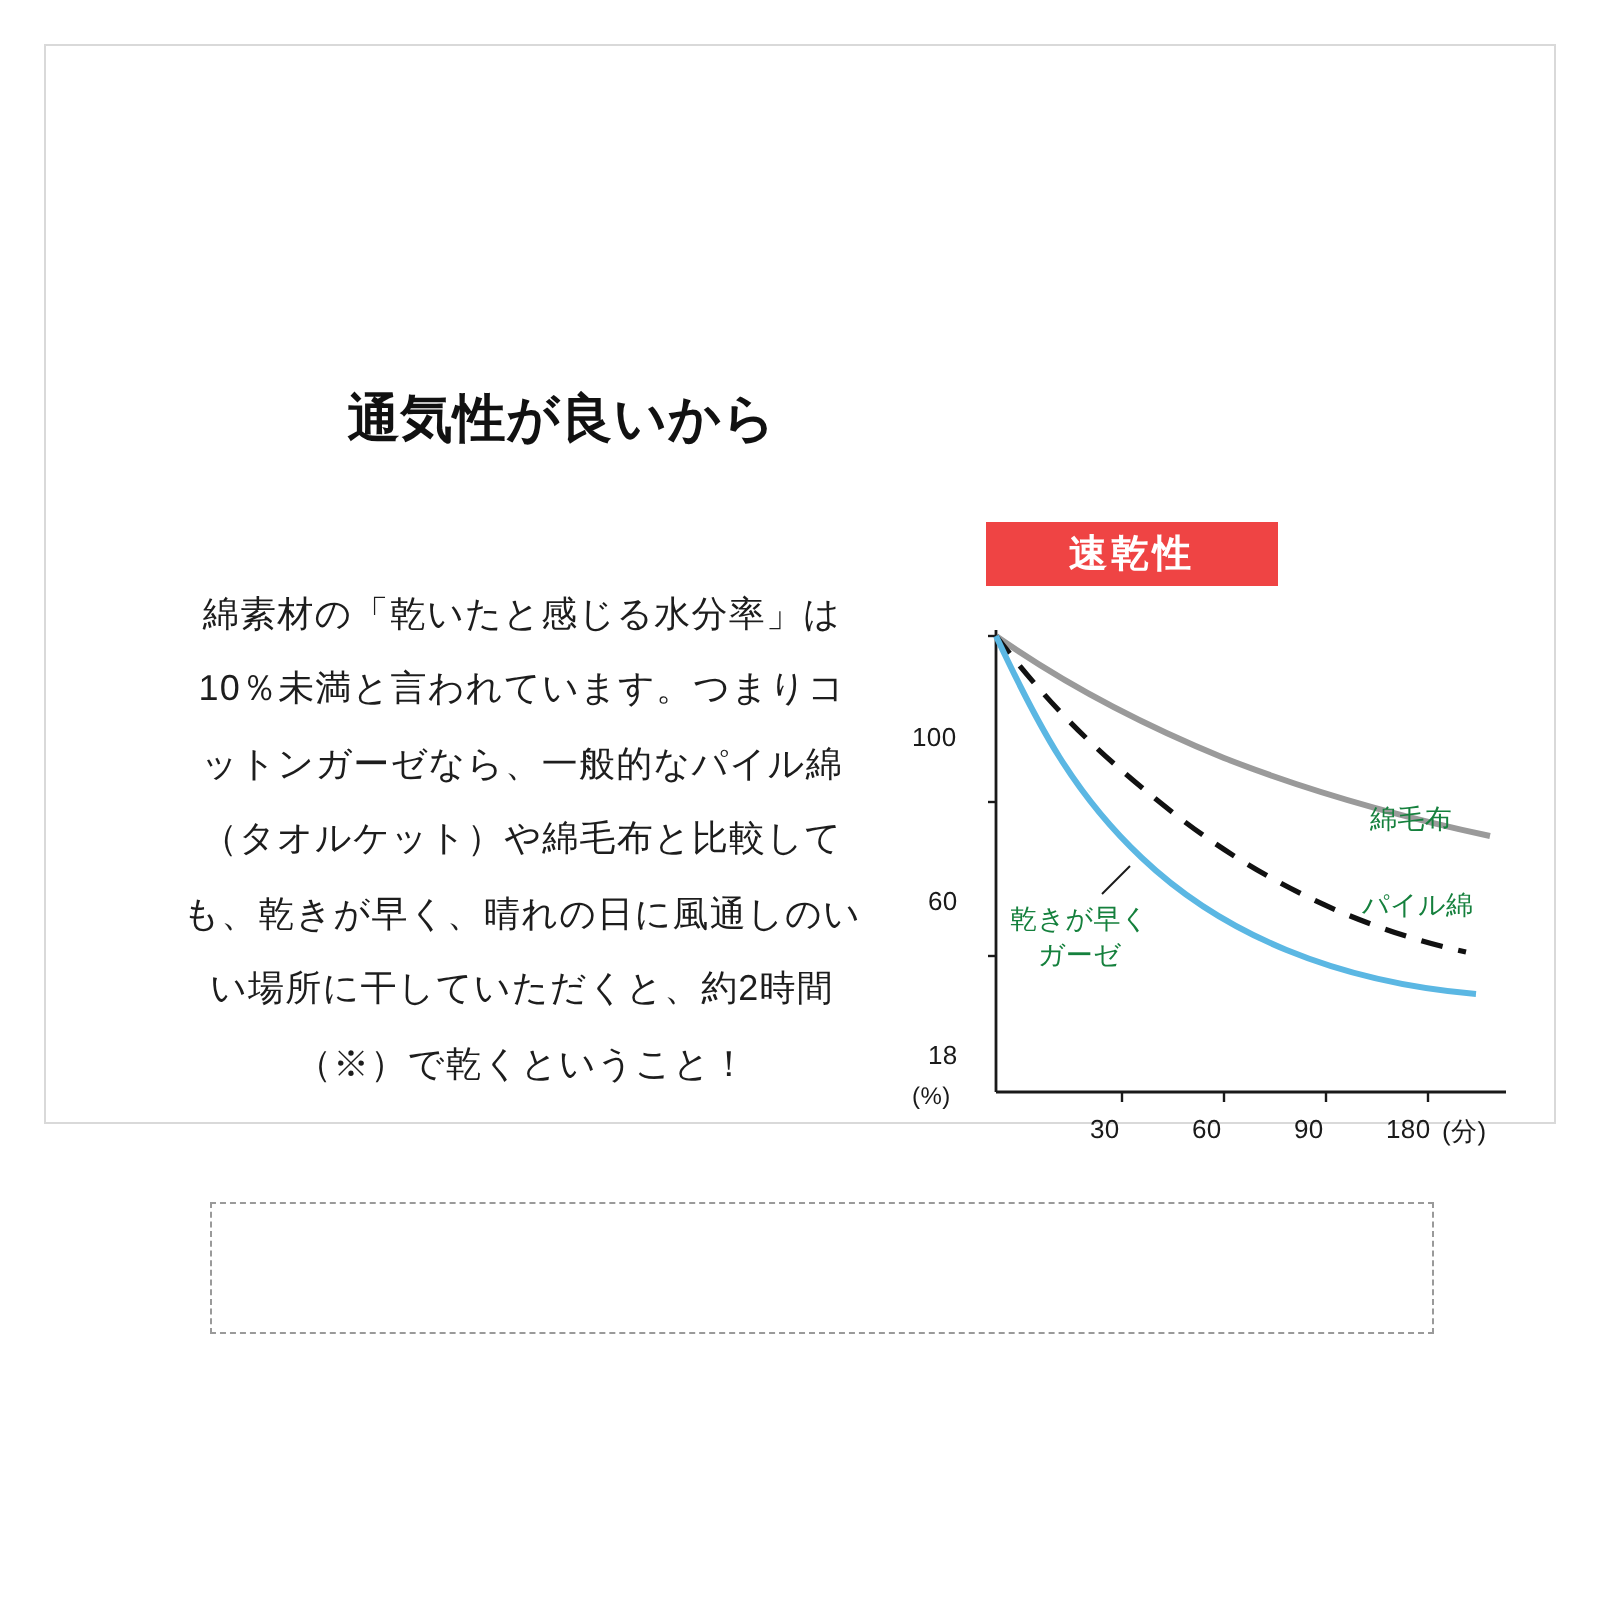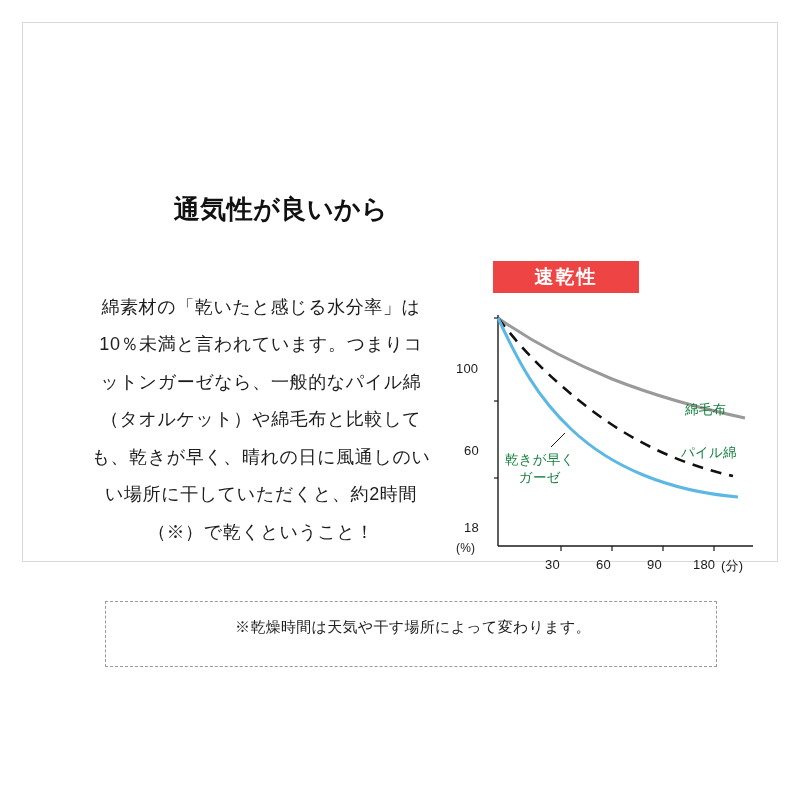--- a/index.html
+++ b/index.html
@@ -200,17 +200,16 @@
           <span>乾きが早く</span><br>
           <span>ガーゼ</span>
         </span>
 
         <span class="series-label lbl-blanket">綿毛布</span>
         <span class="series-label lbl-pile">パイル綿</span>
       </div>
     </div>
 
     <div class="note">
-      <div>※乾燥時間は天気や干す場所によって変わります。</div>
     </div>
 
   </div>
 </div>
 
 </body></html>

